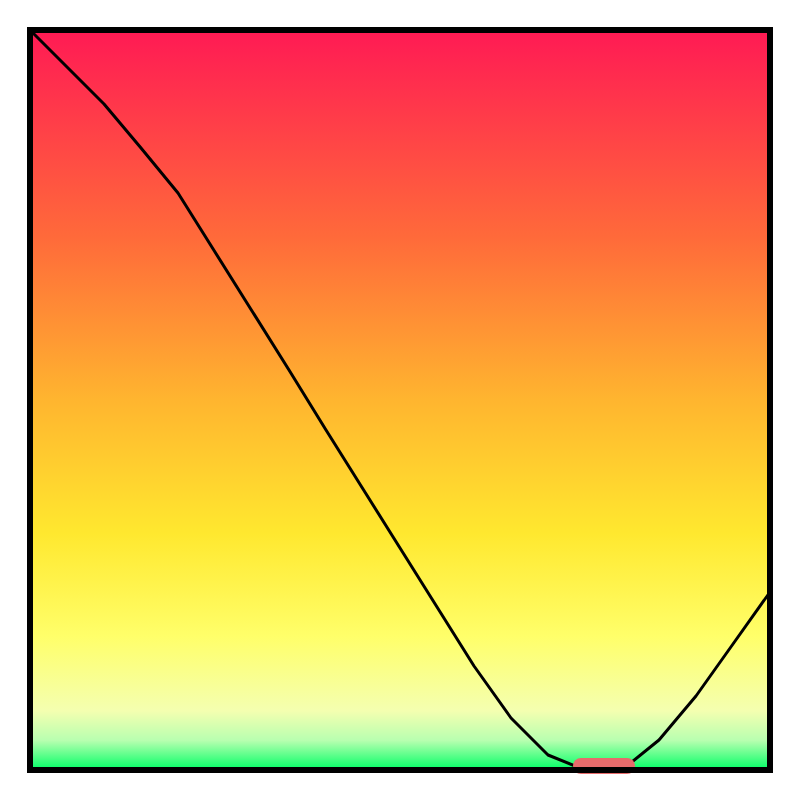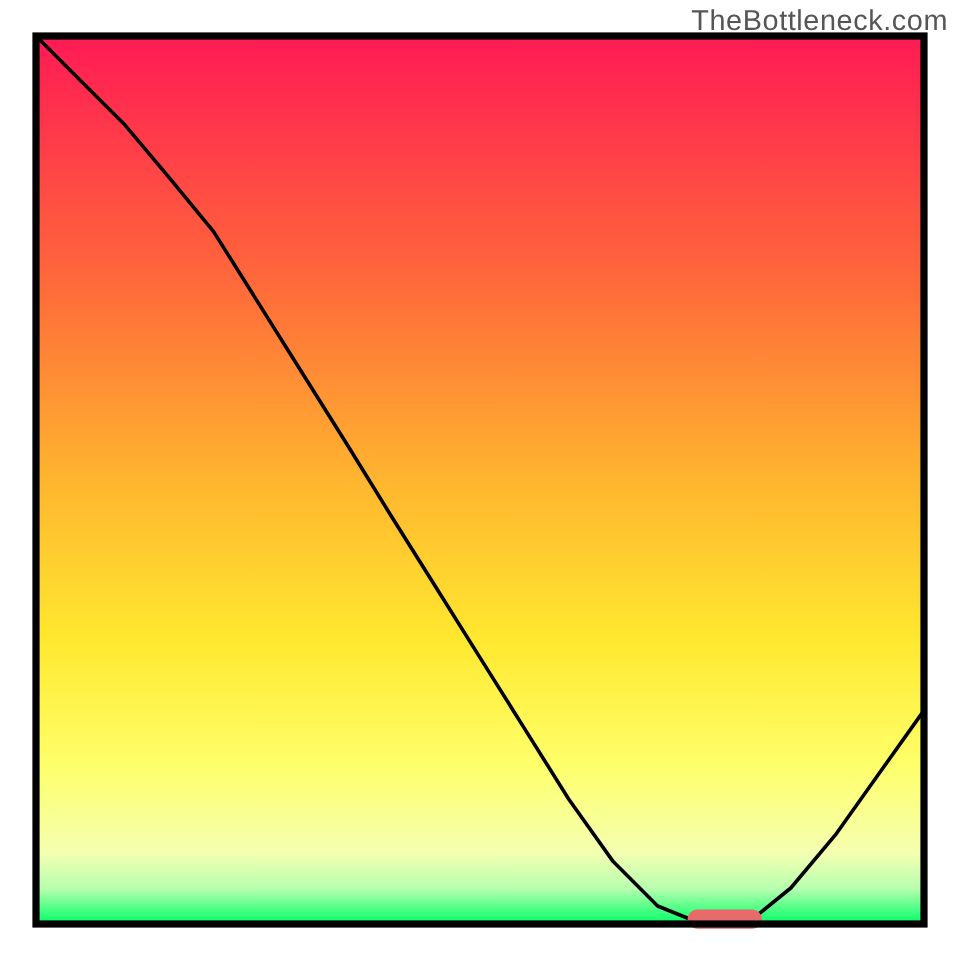--- a/index.html
+++ b/index.html
@@ -27,21 +27,20 @@
   }
   svg {
     display: block;
   }
 </style>
 </head>
 <body>
 
 <div class="container">
 
-  <div class="watermark">TheBottleneck.com</div>
 
   <svg width="800" height="800" viewBox="0 0 800 800">
     <defs>
       <linearGradient id="bg-grad" x1="0" y1="0" x2="0" y2="1">
         <stop offset="0%" stop-color="#ff1a54"></stop>
         <stop offset="28%" stop-color="#ff6a3a"></stop>
         <stop offset="50%" stop-color="#ffb52f"></stop>
         <stop offset="68%" stop-color="#ffe82f"></stop>
         <stop offset="82%" stop-color="#ffff6a"></stop>
         <stop offset="92%" stop-color="#f4ffb0"></stop>

